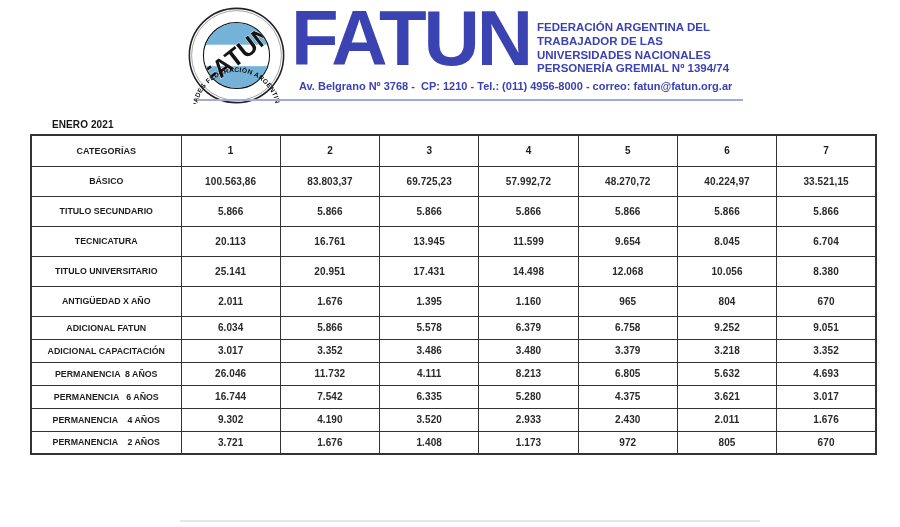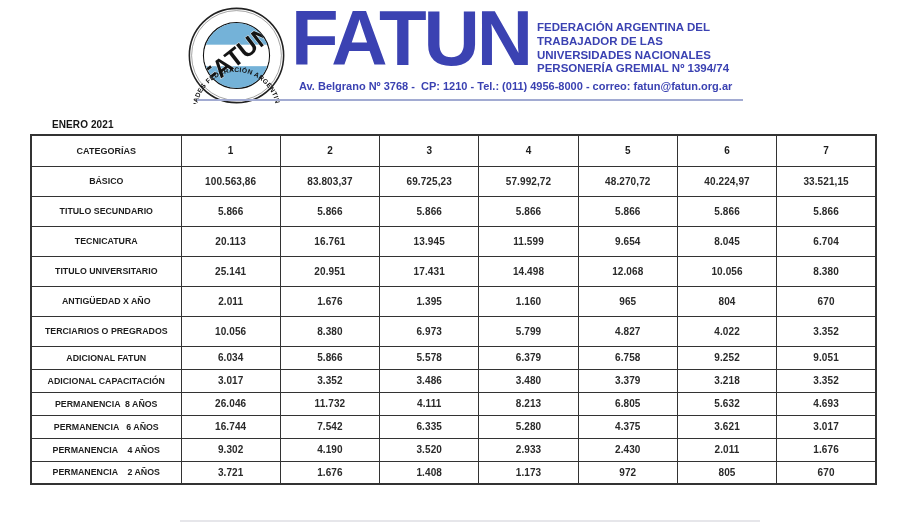--- a/index.html
+++ b/index.html
@@ -176,30 +176,20 @@
         <tr class="tall">
           <th class="row-label">ANTIGÜEDAD X AÑO</th>
           <td>2.011</td>
           <td>1.676</td>
           <td>1.395</td>
           <td>1.160</td>
           <td>965</td>
           <td>804</td>
           <td>670</td>
         </tr>
-        <tr class="tall">
-          <th class="row-label">TERCIARIOS O PREGRADOS</th>
-          <td>10.056</td>
-          <td>8.380</td>
-          <td>6.973</td>
-          <td>5.799</td>
-          <td>4.827</td>
-          <td>4.022</td>
-          <td>3.352</td>
-        </tr>
         <tr class="short">
           <th class="row-label">ADICIONAL FATUN</th>
           <td>6.034</td>
           <td>5.866</td>
           <td>5.578</td>
           <td>6.379</td>
           <td>6.758</td>
           <td>9.252</td>
           <td>9.051</td>
         </tr>

